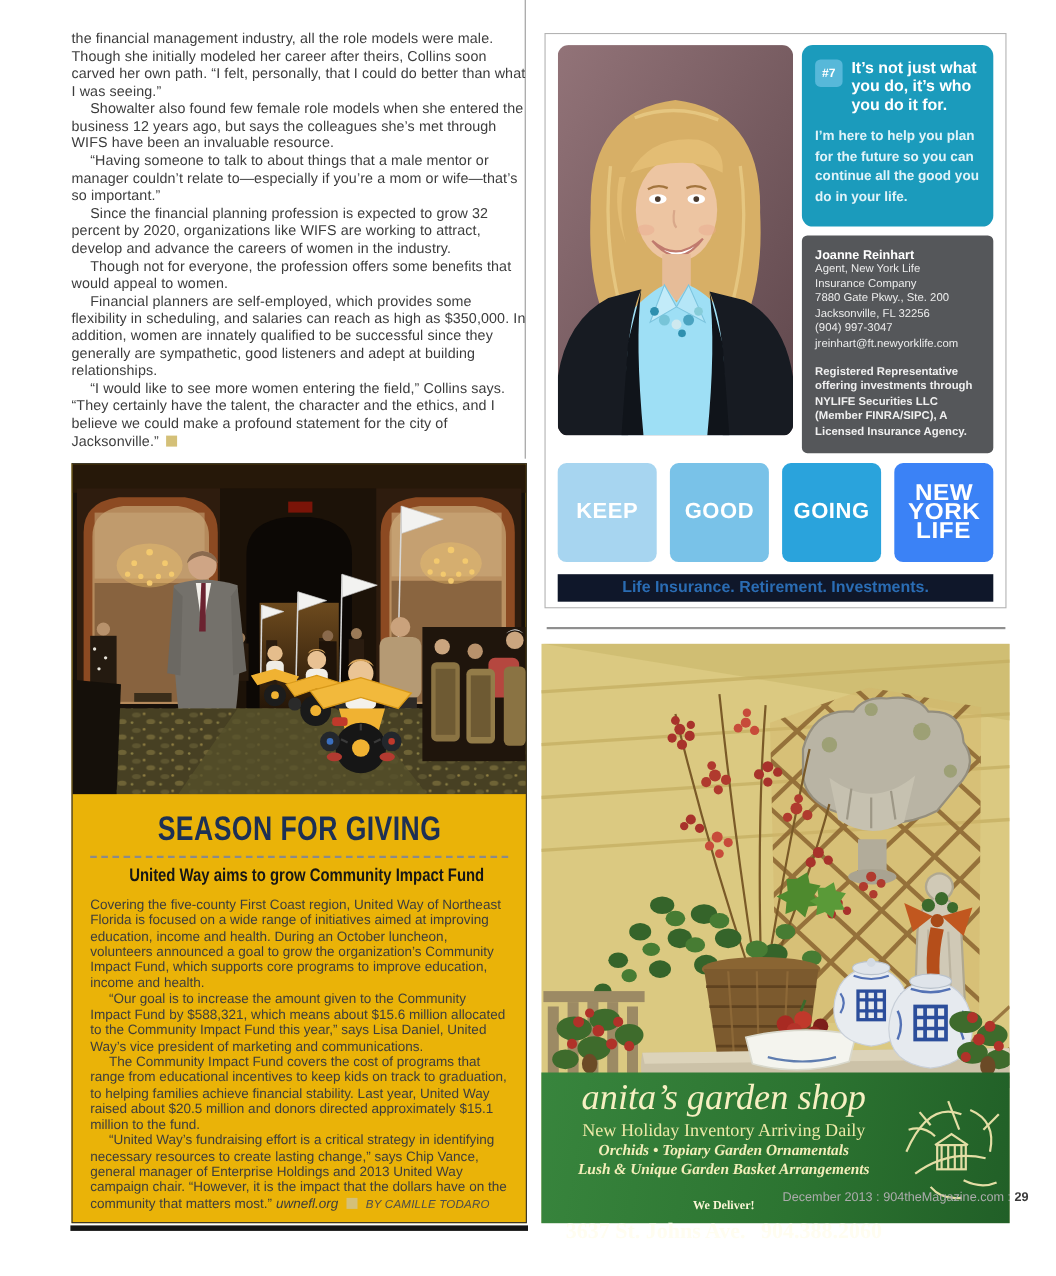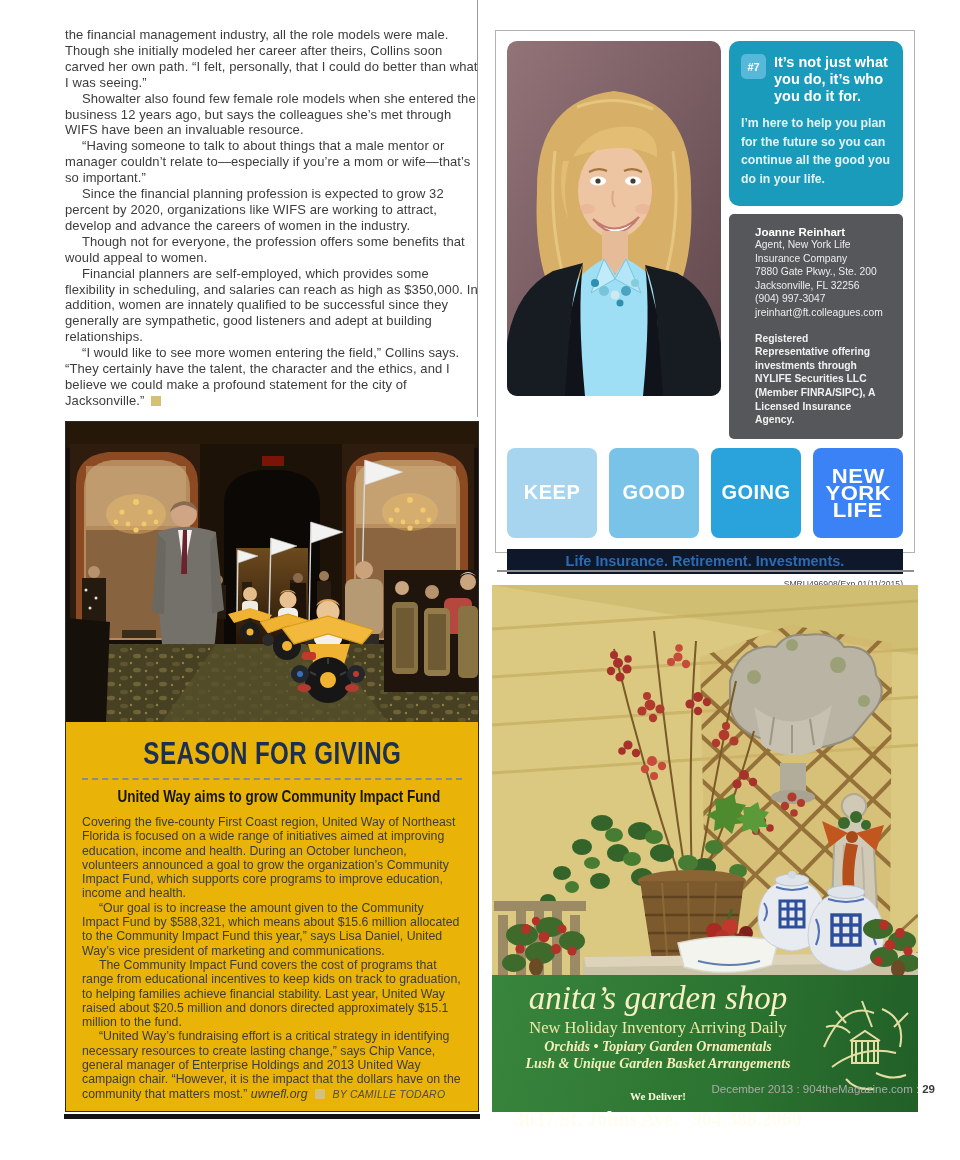--- a/index.html
+++ b/index.html
@@ -32,21 +32,21 @@
           box-sizing:border-box;background:#fff;padding:10px 11px;}
   .nyl-top{display:flex;gap:8px;}
   .nyl-portrait{width:214px;height:355px;border-radius:10px;overflow:hidden;flex:none;}
   .nyl-right{width:174px;display:flex;flex-direction:column;gap:8px;}
   .nyl-teal{background:#1b9bbc;border-radius:10px;padding:13px 12px;height:165px;box-sizing:border-box;color:#fff;}
   .nyl-head-row{display:flex;gap:8px;}
   .nyl-badge{flex:none;width:25px;height:25px;border-radius:5px;background:#57b8d9;color:#fff;
              font-size:11px;font-weight:bold;display:flex;align-items:center;justify-content:center;}
   .nyl-headline{font-size:14.5px;font-weight:bold;line-height:1.18;}
   .nyl-subhead{margin-top:9px;font-size:12.3px;line-height:1.5;color:#e0f3f9;font-weight:bold;}
-  .nyl-gray{background:#55575a;border-radius:5px;padding:12px 26px;flex:1;box-sizing:border-box;color:#fff;}
+  .nyl-gray{background:#55575a;border-radius:5px;padding:12px 12px;flex:1;box-sizing:border-box;color:#fff;}
   .agent-name{font-size:11.5px;font-weight:bold;}
   .agent-line{font-size:10.3px;line-height:13.6px;color:#ececec;}
   .agent-disc{margin-top:12px;font-size:10.3px;line-height:13.6px;font-weight:bold;color:#f0f0f0;}
   .nyl-tiles{display:flex;justify-content:space-between;margin-top:9px;}
   .tile{width:90px;height:90px;border-radius:8px;display:flex;align-items:center;justify-content:center;
         color:#fff;font-size:20px;font-weight:bold;letter-spacing:.5px;}
   .tile-keep{background:#a7d5f0;}
   .tile-good{background:#79c2e8;}
   .tile-going{background:#2aa3dc;}
   .tile-logo{background:#3b82f6;flex-direction:column;line-height:17px;font-size:21px;letter-spacing:.5px;}
@@ -328,40 +328,36 @@
           </div>
           <div class="nyl-subhead">I’m here to help you plan for the future so you can continue all the good you do in your life.</div>
         </div>
         <div class="nyl-gray">
           <div class="agent-name">Joanne Reinhart</div>
           <div class="agent-line">Agent, New York Life</div>
           <div class="agent-line">Insurance Company</div>
           <div class="agent-line">7880 Gate Pkwy., Ste. 200</div>
           <div class="agent-line">Jacksonville, FL 32256</div>
           <div class="agent-line">(904) 997-3047</div>
-          <div class="agent-line">jreinhart@ft.colleagues.com</div>
+          <div class="agent-line">jreinhart@ft.newyorklife.com</div>
           <div class="agent-disc">Registered Representative offering investments through NYLIFE Securities LLC (Member FINRA/SIPC), A Licensed Insurance Agency.</div>
         </div>
       </div>
     </div>
     <div class="nyl-tiles">
       <div class="tile tile-keep">KEEP</div>
       <div class="tile tile-good">GOOD</div>
       <div class="tile tile-going">GOING</div>
       <div class="tile tile-logo">
         <span>NEW</span>
           <span>YORK</span>
           <span>LIFE</span>
       </div>
     </div>
     <div class="nyl-tagline">Life Insurance. Retirement. Investments.</div>
-    <div class="nyl-fine">
-      <div>SMRU496908(Exp.01/11/2015)</div>
-      <div>© 2013 New York Life Insurance Company, 51 Madison Avenue, New York, NY 10010</div>
-    </div>
   </div>
 
   <div class="right-rule"></div>
 
   <div id="garden-ad">
     <svg class="photo" width="426" height="527" viewBox="0 0 426 527">
       <defs>
         <clipPath id="latclip">
             <path d="M208 72 L298 40 L400 58 L398 345 L214 345 Z"></path>
           </clipPath>

